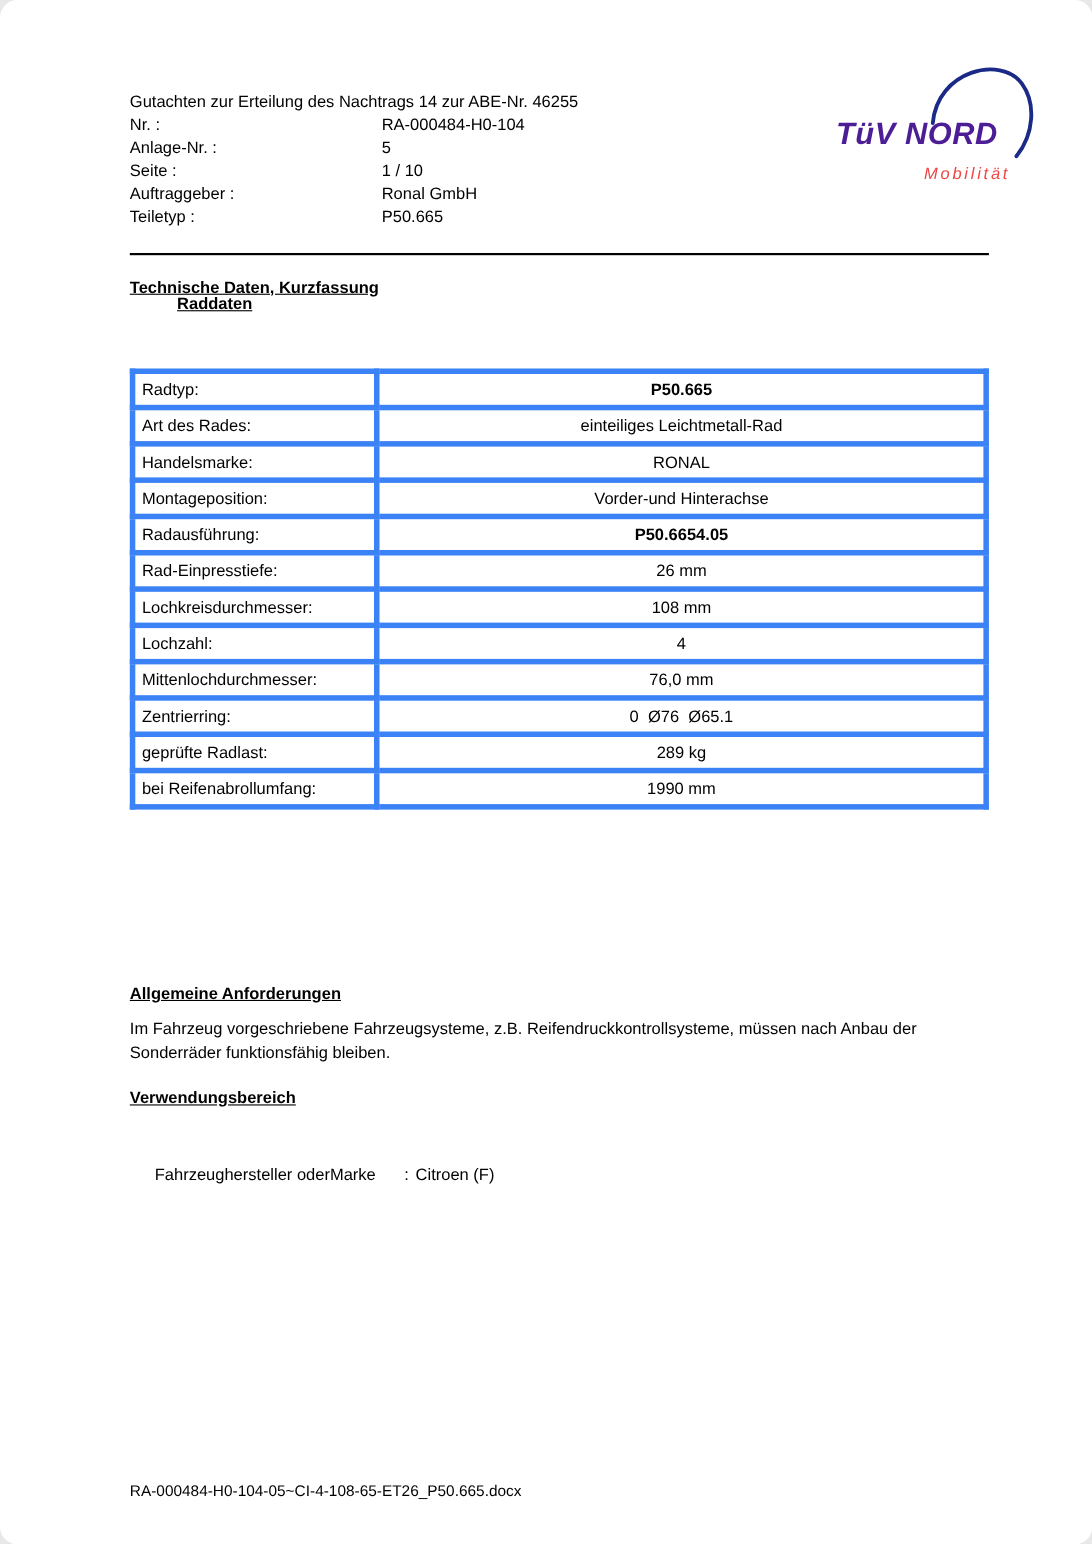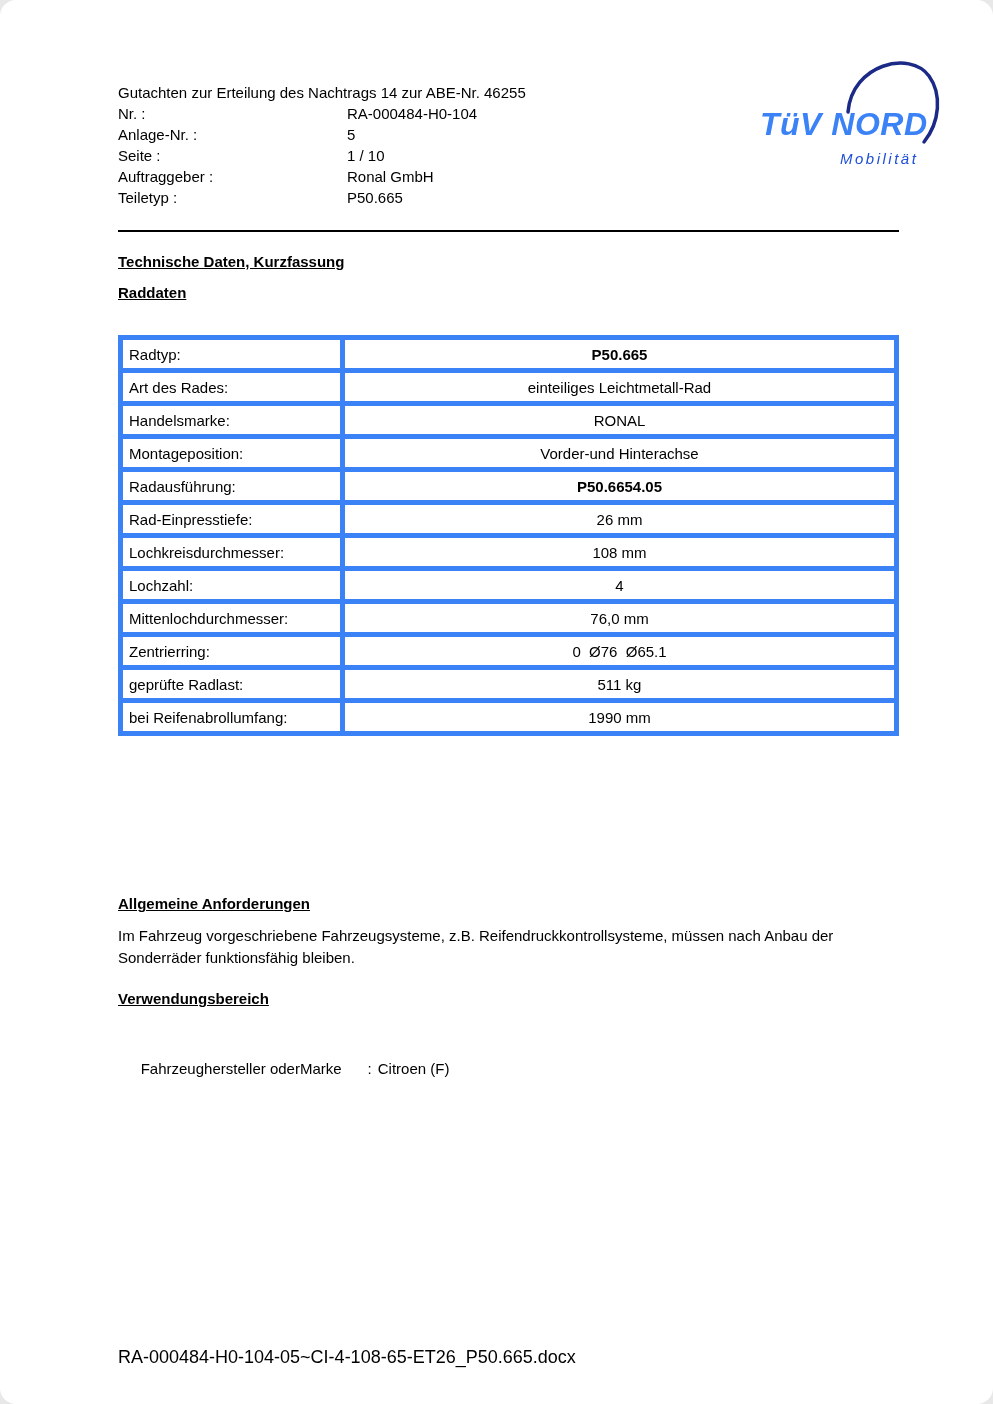--- a/index.html
+++ b/index.html
@@ -22,37 +22,37 @@
   .header-title { white-space: nowrap; }
   .header-row { display: flex; }
   .header-row .hlabel { width: 229px; flex: 0 0 229px; }
   .header-row .hvalue { white-space: nowrap; }
 
   
   .logo { position: absolute; left: 748px; top: 50px; width: 210px; height: 125px; }
   .logo-swoosh { position: absolute; left: 0; top: 0; }
   .logo-text {
     position: absolute; left: 12px; top: 56px;
-    font-size: 32px; font-weight: bold; font-style: italic;
-    color: #3b82f6; white-space: nowrap; letter-spacing: 0.5px; text-align: right;
+    font-size: 28px; font-weight: bold; font-style: italic;
+    color: #4c1d95; white-space: nowrap; letter-spacing: 0.5px; text-align: right;
   }
   .logo-tagline {
     position: absolute; left: 92px; top: 100px;
-    font-size: 15px; font-style: italic; letter-spacing: 2.5px; color: #1d4ed8;
+    font-size: 15px; font-style: italic; letter-spacing: 2.5px; color: #ef4444;
     white-space: nowrap;
   }
 
   .rule { position: absolute; left: 118px; top: 230px; width: 781px; border-top: 2px solid #000; }
 
   .section-heading {
     position: absolute; left: 118px;
     font-weight: bold; text-decoration: underline; white-space: nowrap;
   }
   .h-tech { top: 253px; }
-  .h-rad  { top: 284px; }
+  .h-rad  { top: 268px; margin-left: 43px; }
 
   
   table.raddaten {
     position: absolute; left: 118px; top: 335px; width: 781px;
     border-collapse: collapse; table-layout: fixed;
   }
   table.raddaten td {
     border: 5px solid #3b82f6;
     height: 33px;
     padding: 2px 6px;
@@ -66,21 +66,21 @@
   
   .allgemeine { position: absolute; left: 118px; top: 895px; width: 782px; }
   .allgemeine .body-text { margin-top: 13px; line-height: 22px; }
   .inline-heading { font-weight: bold; text-decoration: underline; }
 
   .verwendung { position: absolute; left: 118px; top: 990px; }
 
   .usage-line { position: absolute; left: 124px; top: 1043px; white-space: pre; }
   .usage-line .sep { margin: 0 6px 0 26px; }
 
-  .footer-line { position: absolute; left: 118px; top: 1347px; font-size: 18px; }
+  .footer-line { position: absolute; left: 118px; top: 1347px; font-size: 14px; }
 </style>
 </head>
 <body>
 
 <div class="page">
 
   <div class="header-block">
     <div class="header-title">Gutachten zur Erteilung des Nachtrags 14 zur ABE-Nr. 46255</div>
     <div class="header-row">
       <span class="hlabel">Nr. :</span>
@@ -154,21 +154,21 @@
         <tr>
           <td class="cell-label">Mittenlochdurchmesser:</td>
           <td class="cell-value">76,0 mm</td>
         </tr>
         <tr>
           <td class="cell-label">Zentrierring:</td>
           <td class="cell-value">0  Ø76  Ø65.1</td>
         </tr>
         <tr>
           <td class="cell-label">geprüfte Radlast:</td>
-          <td class="cell-value">511 kg</td>
+          <td class="cell-value">289 kg</td>
         </tr>
         <tr>
           <td class="cell-label">bei Reifenabrollumfang:</td>
           <td class="cell-value">1990 mm</td>
         </tr>
       </tbody>
   </table>
 
   <div class="allgemeine">
     <div class="inline-heading">Allgemeine Anforderungen</div>

